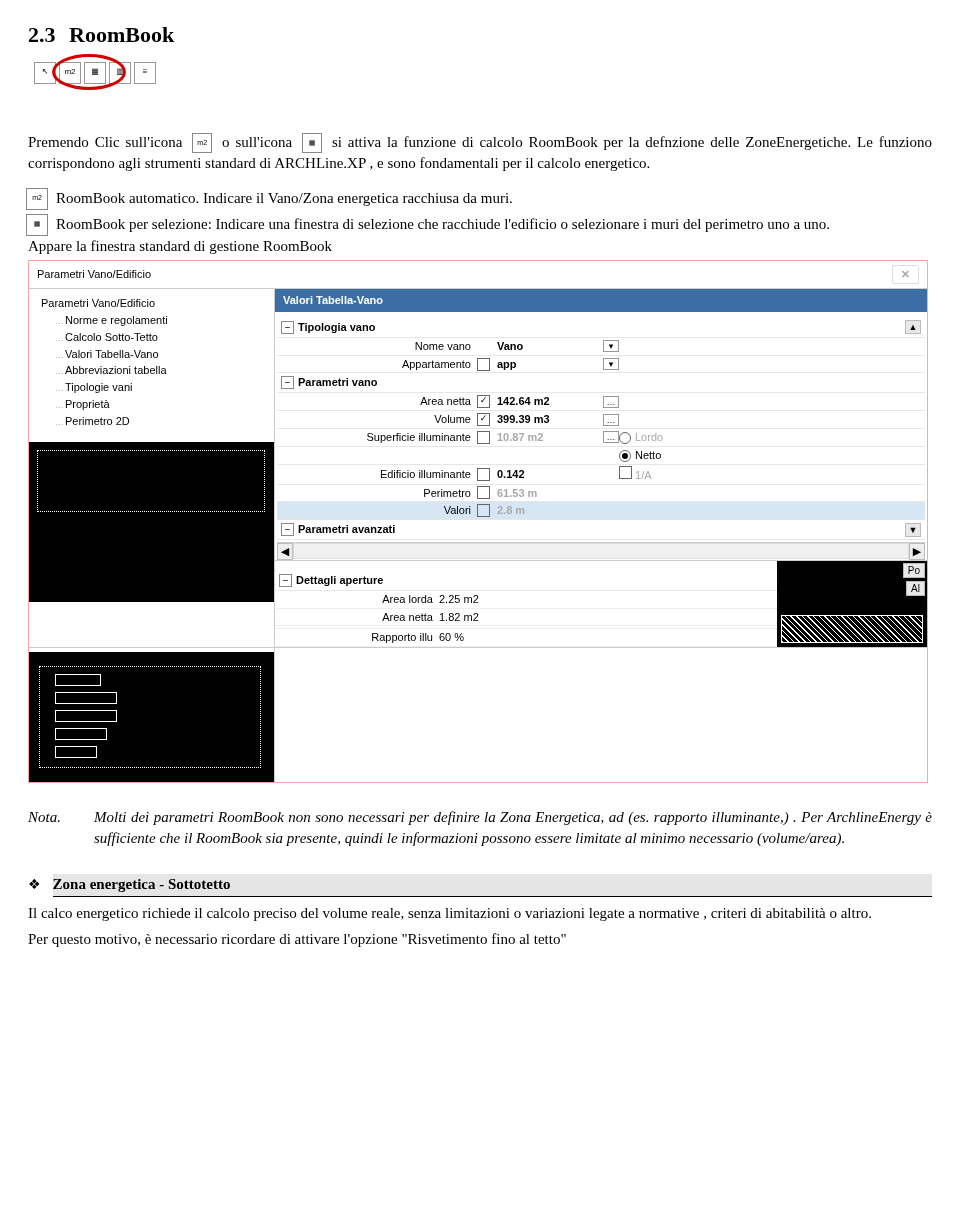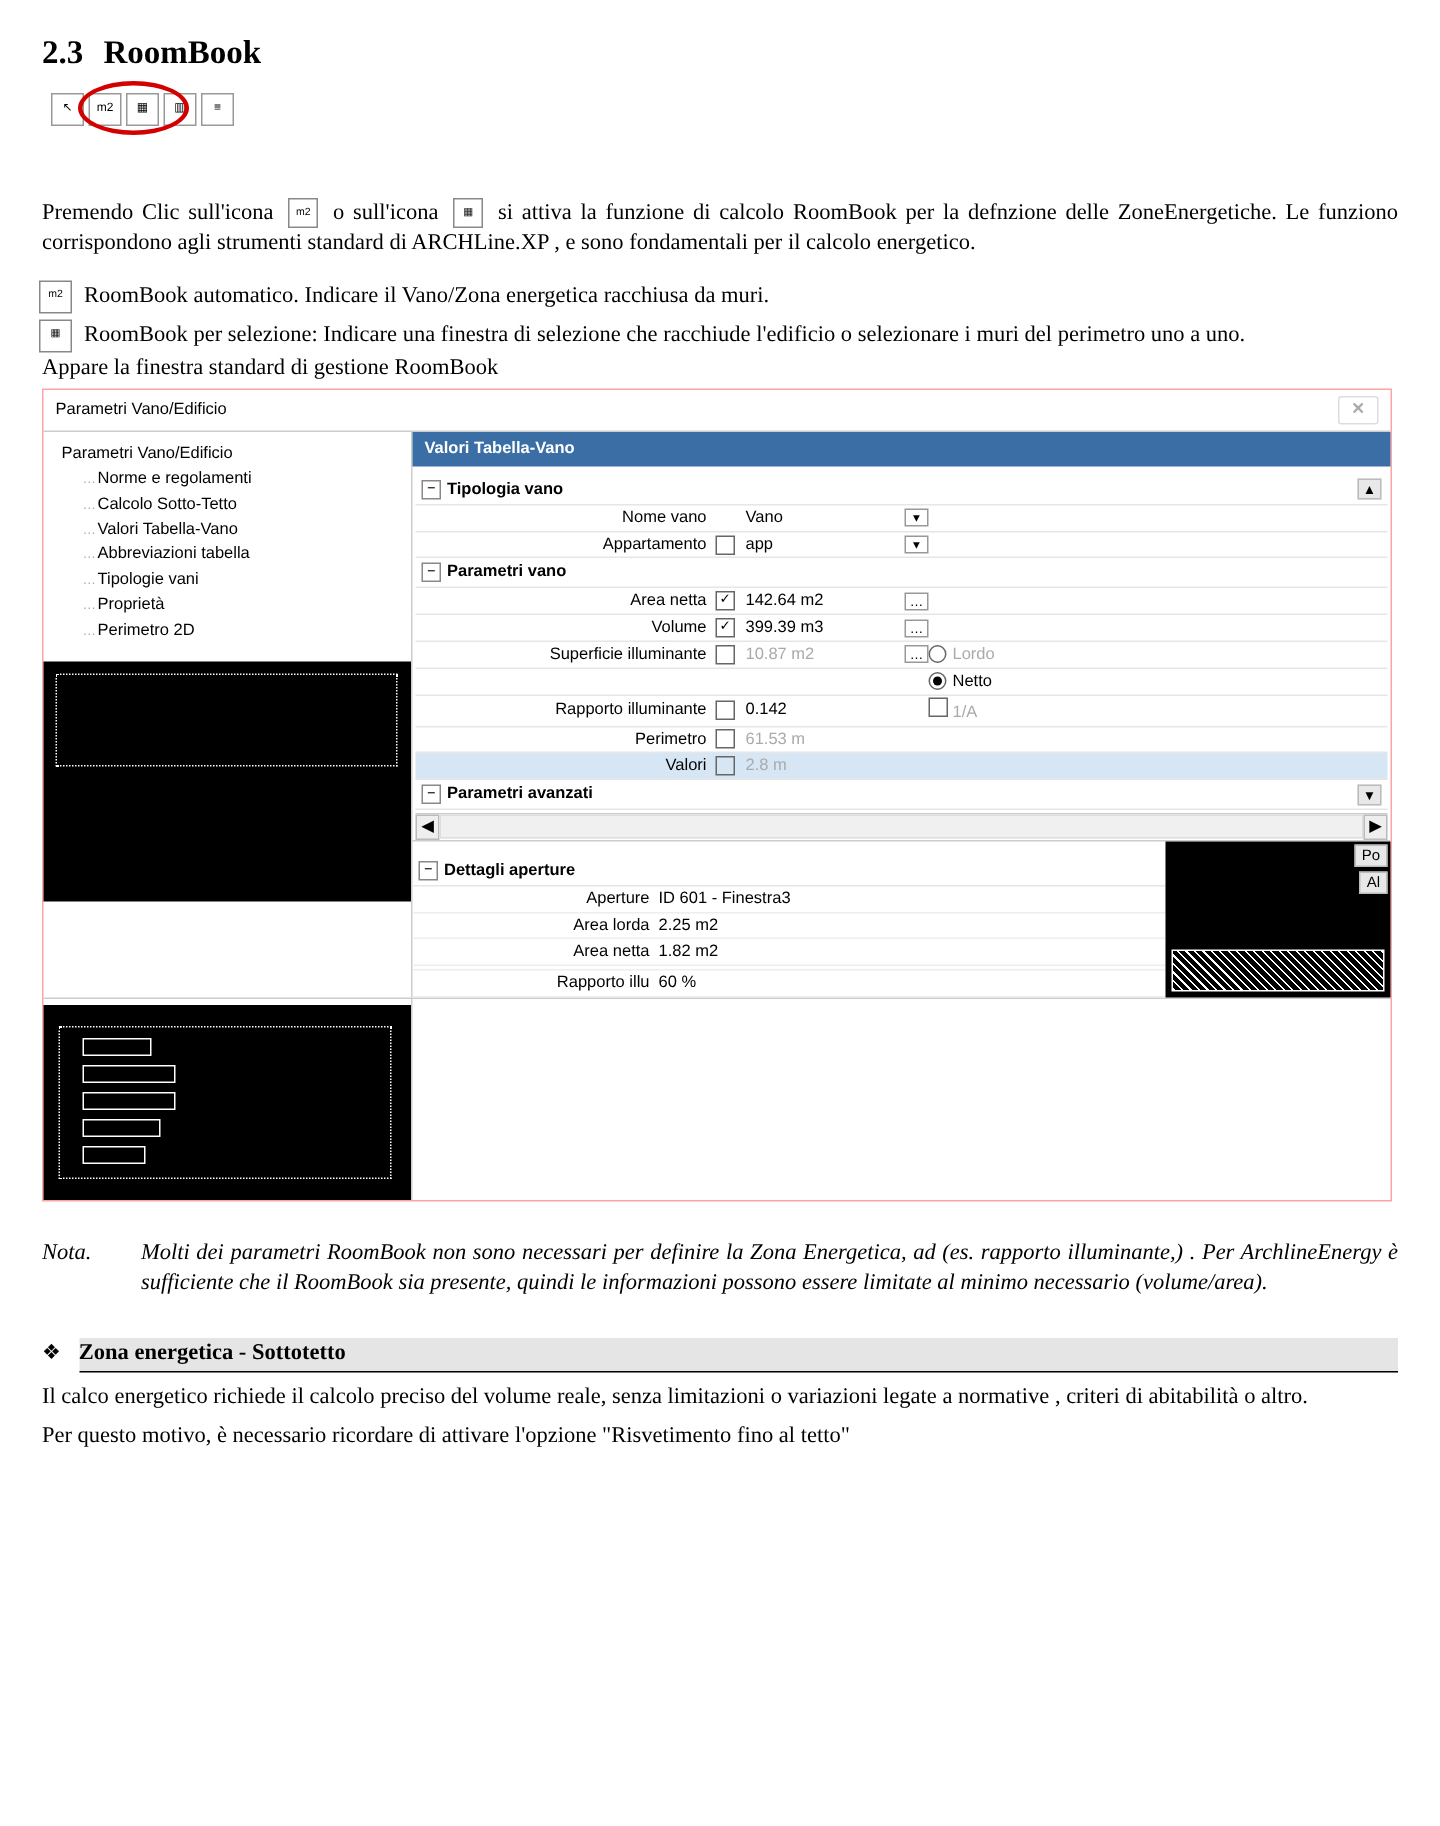--- a/index.html
+++ b/index.html
@@ -185,21 +185,21 @@
   .prop-label { text-align: right; padding-right: 6px; }
   .chk {
     width: 11px; height: 11px;
     border: 1px solid #666;
     display: inline-block;
     font-size: 9px;
     line-height: 9px;
     text-align: center;
   }
   .chk.on::after { content: "✓"; font-size:9px; }
-  .val { padding-left: 4px; }
+  .val { padding-left: 4px; font-weight: bold; }
   .val.gray { color: #aaa; }
   .dots-btn {
     border: 1px solid #999;
     width: 14px;
     text-align: center;
     font-size: 9px;
     line-height: 10px;
   }
   .radio {
     width: 10px; height: 10px;
@@ -401,21 +401,21 @@
           <span style="color:#aaa;"><span class="radio"></span><span>Lordo</span></span>
         </div>
         <div class="prop-row">
           <span></span>
             <span></span>
             <span></span>
             <span></span>
           <span><span class="radio on"></span><span>Netto</span></span>
         </div>
         <div class="prop-row">
-          <span class="prop-label">Rapporto illuminante</span>
+          <span class="prop-label">Edificio illuminante</span>
           <span class="chk"></span>
           <span class="val">0.142</span>
           <span></span>
           <span style="color:#aaa;"><span class="chk"></span> <span>1/A</span></span>
         </div>
         <div class="prop-row">
           <span class="prop-label">Perimetro</span>
           <span class="chk"></span>
           <span class="val gray">61.53 m</span>
           <span></span>
@@ -440,24 +440,20 @@
           <div class="arrow">▶</div>
         </div>
       </div>
 
       <div class="bottom-split" style="flex:1;">
        <div style="flex:1;">
         <div style="height:10px;"></div>
         <div class="group-row">
           <span class="expander">−</span>
           <span class="group-label">Dettagli aperture</span>
-        </div>
-        <div class="detail-row">
-            <span class="dl">Aperture</span>
-            <span>ID 601 - Finestra3</span>
         </div>
         <div class="detail-row">
             <span class="dl">Area lorda</span>
             <span>2.25 m2</span>
         </div>
         <div class="detail-row">
             <span class="dl">Area netta</span>
             <span>1.82 m2</span>
         </div>
         <div class="detail-row">

